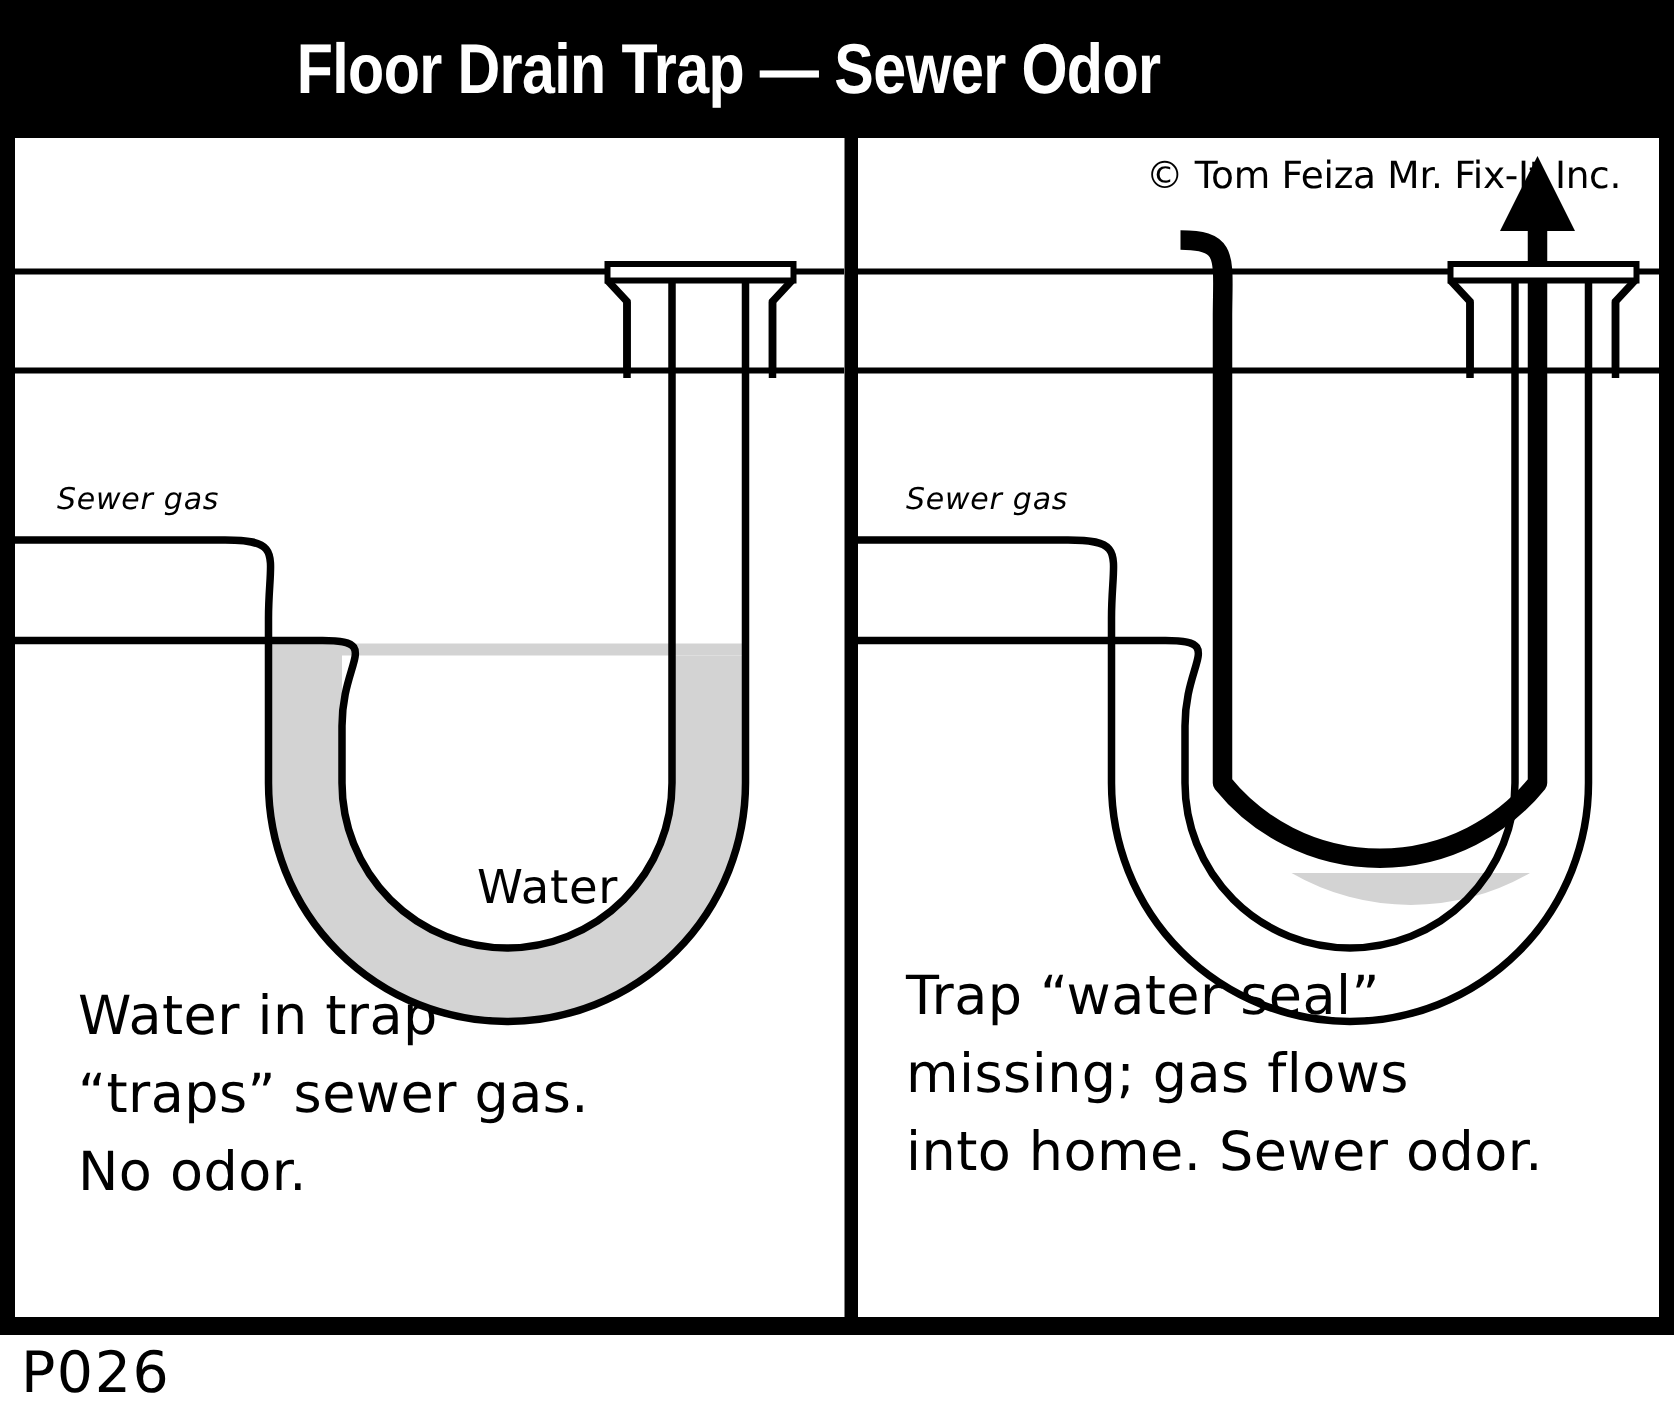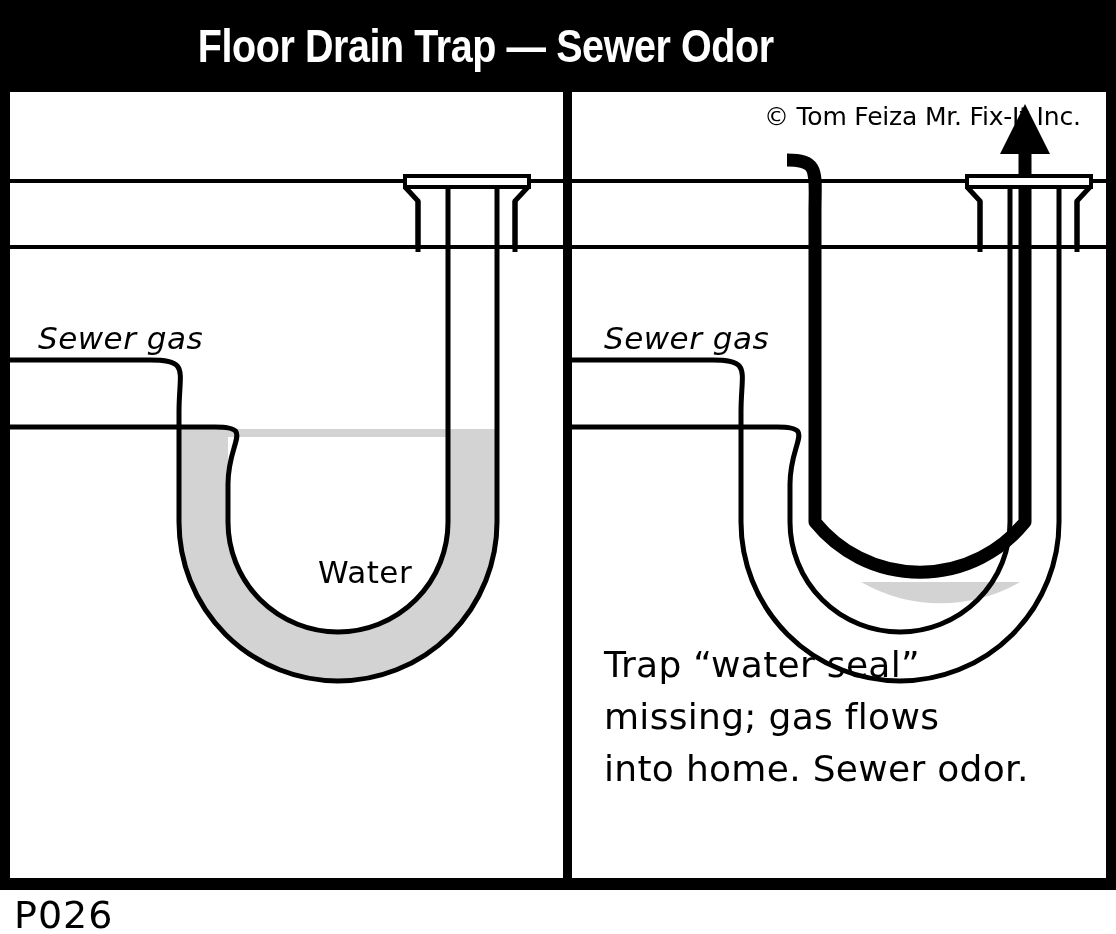--- a/index.html
+++ b/index.html
@@ -66,21 +66,21 @@
     top: 0;
     display: block;
   }
   .label-text {
     position: absolute;
     font-family: "DejaVu Sans", sans-serif;
     color: #000000;
     white-space: nowrap;
   }
   .gas-label {
-    font-size: 31px;
+    font-size: 20px;
     font-style: italic;
     letter-spacing: 0.5px;
   }
   .water-label {
     font-size: 31px;
     letter-spacing: 0.5px;
   }
   .copyright {
     font-size: 25px;
     letter-spacing: -0.2px;
@@ -151,22 +151,25 @@
       <path d="M 518 95 L 505 109 L 505 160" fill="none" stroke="#000" stroke-width="5"></path>
 
       <rect x="395" y="84" width="124" height="11" fill="#ffffff" stroke="#000" stroke-width="4"></rect>
 
       <line x1="408" y1="109" x2="408" y2="155" stroke="#000" stroke-width="5"></line>
       <line x1="505" y1="109" x2="505" y2="155" stroke="#000" stroke-width="5"></line>
     </svg>
 
     <div class="label-text gas-label" style="left:28px; top:228px;">Sewer gas</div>
 
-    <div class="label-text water-label" style="left:308px; top:462px;">Water</div>
-
+    <div class="label-text water-label" style="left:308px; top:482px;">Water</div>
+
+    <div class="caption" style="left:42px; top:560px;">Water in trap
+“traps” sewer gas.
+No odor.</div>
   </div>
 
   <div class="panel" id="panel-right">
 
     <div class="label-text copyright" style="left:192px; top:10px;">© Tom Feiza Mr. Fix-It Inc.</div>
 
     <svg class="panel-svg" width="534" height="786" viewBox="0 0 534 786">
 
       <line x1="0" y1="89" x2="534" y2="89" stroke="#000" stroke-width="4"></line>
       <line x1="0" y1="155" x2="534" y2="155" stroke="#000" stroke-width="4"></line>

